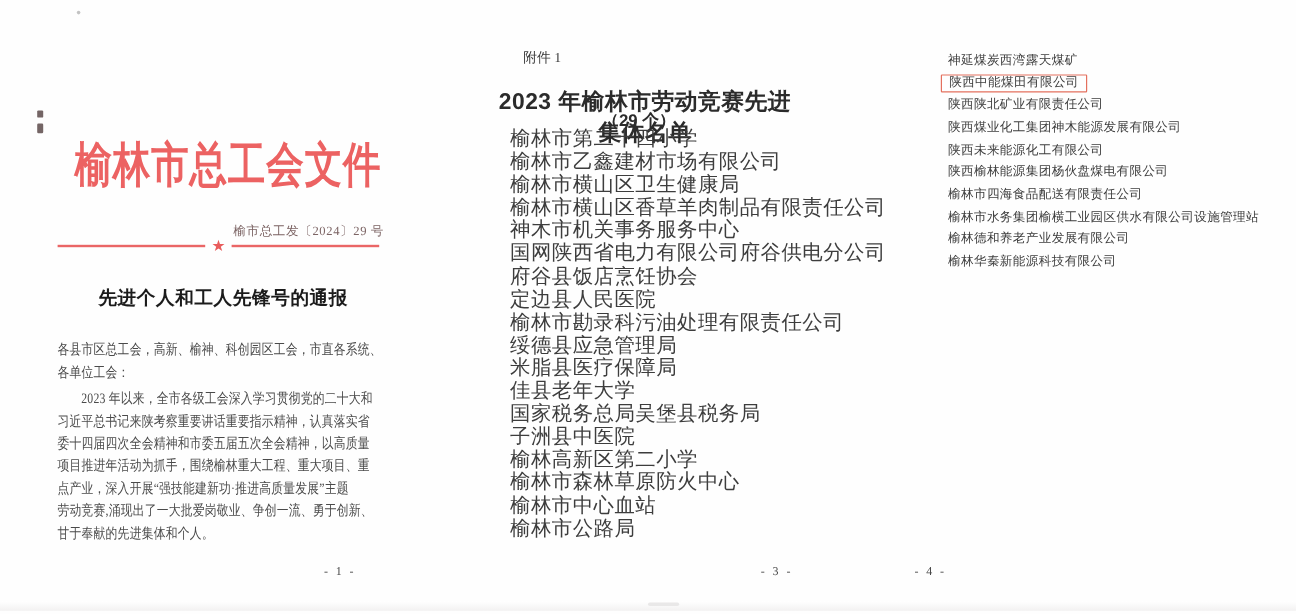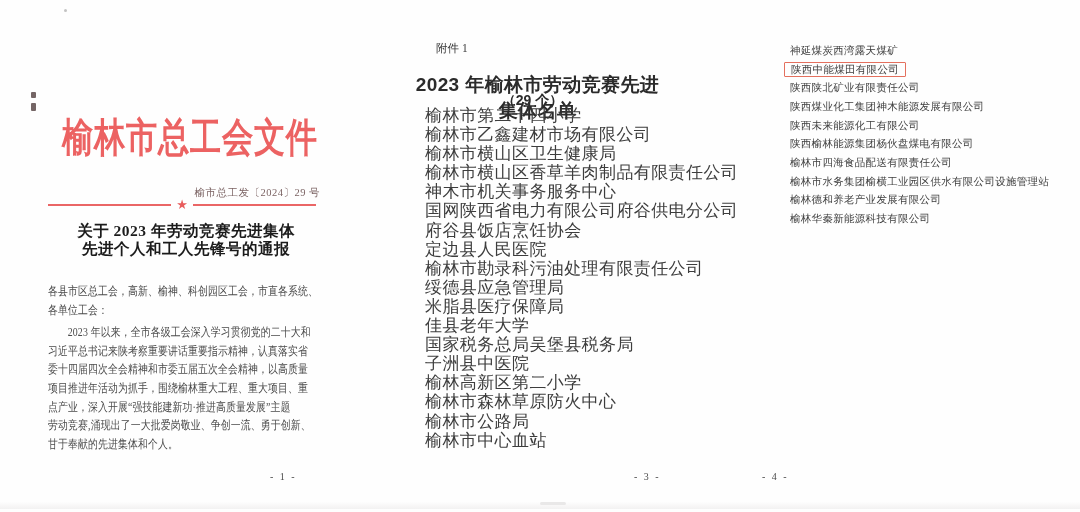--- a/index.html
+++ b/index.html
@@ -69,21 +69,21 @@
 
     <div class="doc-number">榆市总工发〔2024〕29 号</div>
 
     <div class="red-rule">
       <span class="seg"></span>
       <span class="star">★</span>
       <span class="seg"></span>
     </div>
 
     <h2 class="doc-title">
-      <span>关于 2023 年劳动竞赛先进集体</span><br>
+      <br>
       <span>先进个人和工人先锋号的通报</span>
     </h2>
 
     <div class="body-block">
 
         <div class="body-line">
           <span>各县市区总工会，高新、榆神、科创园区工会，市直各系统、</span>
         </div>
 
         <div class="body-line">
@@ -191,25 +191,25 @@
 
         <div class="m-item">
           <span>榆林高新区第二小学</span>
         </div>
 
         <div class="m-item">
           <span>榆林市森林草原防火中心</span>
         </div>
 
         <div class="m-item">
+          <span>榆林市中心血站</span>
+        </div>
+
+        <div class="m-item">
           <span>榆林市公路局</span>
-        </div>
-
-        <div class="m-item">
-          <span>榆林市中心血站</span>
         </div>
 
     </div>
 
     <div class="pagenum pn3">- 3 -</div>
   </section>
 
   <section>
     <div class="right-list">
 

